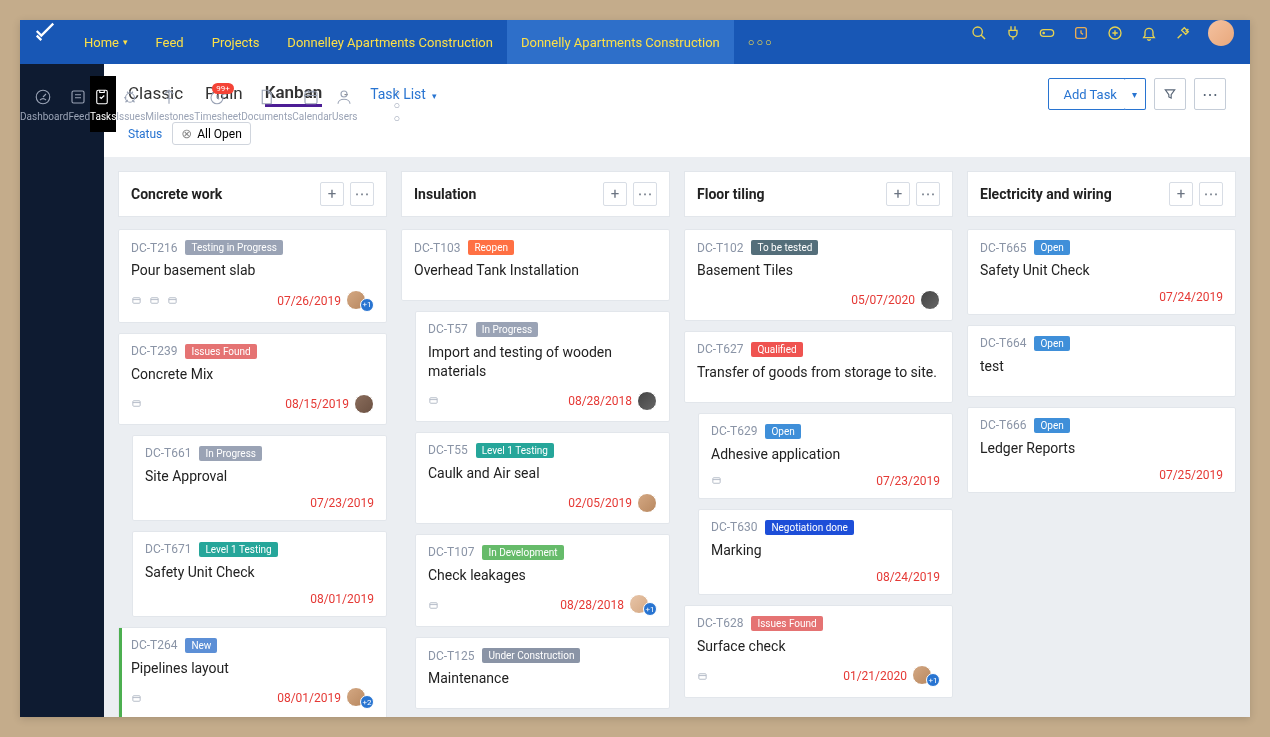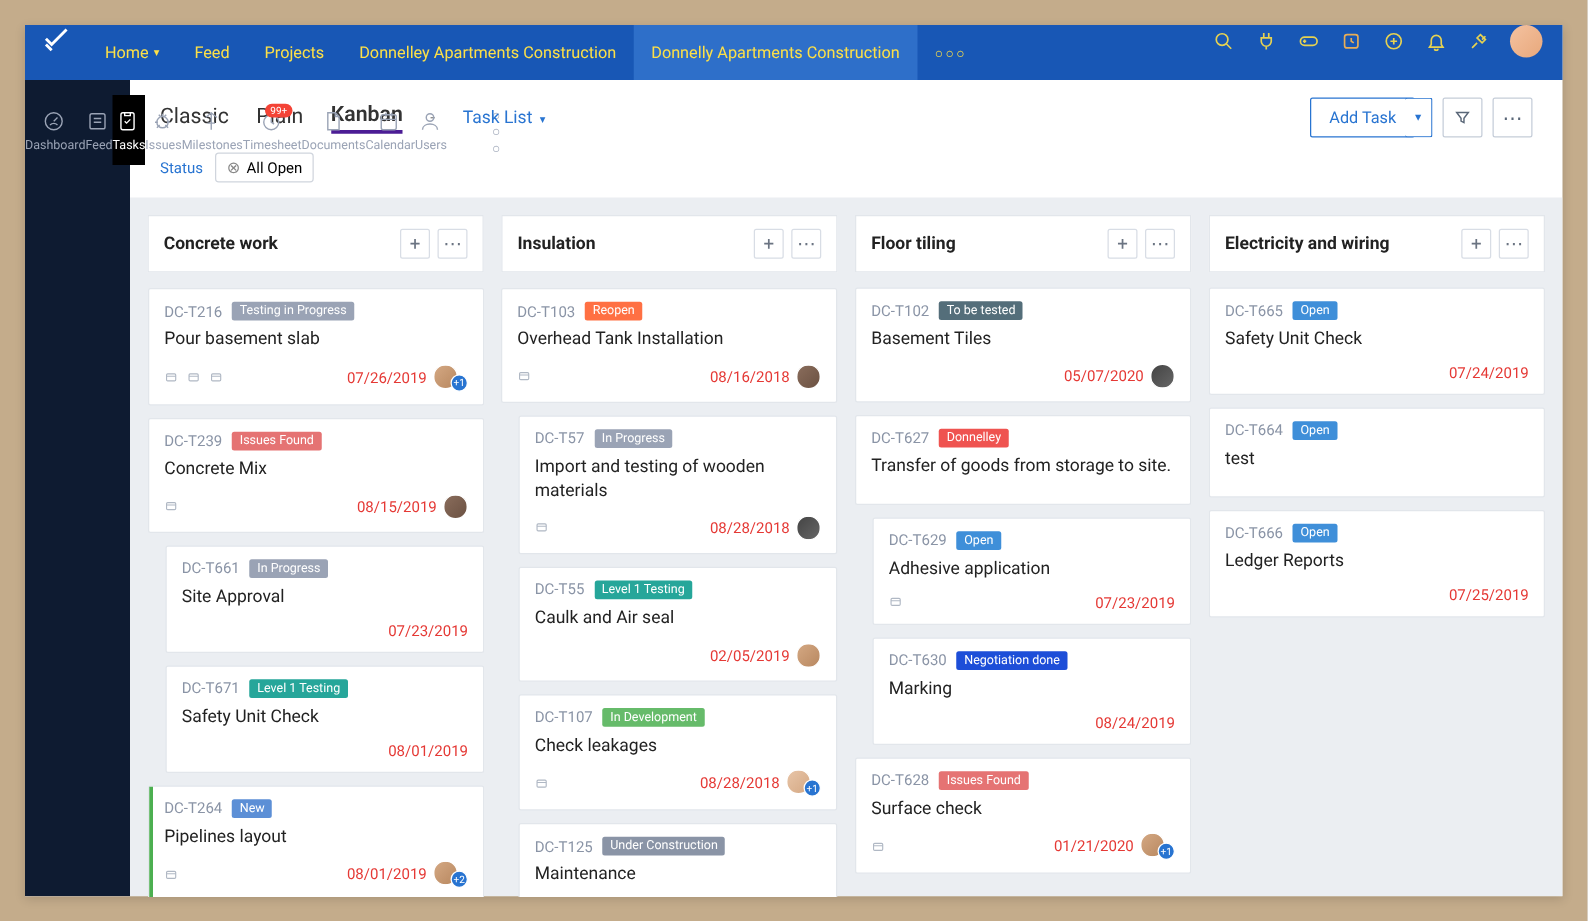--- a/index.html
+++ b/index.html
@@ -354,32 +354,20 @@
       <div class="col-btn">⋯</div>
     </div>
             </div>
             <div class="cards">
               <div class="card">
                 <div class="card-top">
       <span class="card-id">DC-T103</span>
       <span class="badge" style="background:#ff7043">Reopen</span>
                 </div>
       <div class="card-title">Overhead Tank Installation</div>
-      <div class="card-foot">
-        <div class="meta-icons">
-                    <svg width="11" height="11" viewBox="0 0 24 24" fill="none" stroke="currentColor" stroke-width="2">
-                      <rect x="4" y="6" width="16" height="12" rx="2"></rect>
-                      <path d="M4 10h16"></path>
-                    </svg>
-                  </div>
-        <span class="card-date">08/16/2018</span>
-        <div class="card-avatars">
-                    <div class="av a2"></div>
-                  </div>
-      </div>
               </div>
               <div class="card indent">
                 <div class="card-top">
       <span class="card-id">DC-T57</span>
       <span class="badge" style="background:#9aa3b5">In Progress</span>
                 </div>
       <div class="card-title">Import and testing of wooden materials</div>
       <div class="card-foot">
         <div class="meta-icons">
                     <svg width="11" height="11" viewBox="0 0 24 24" fill="none" stroke="currentColor" stroke-width="2">
@@ -459,21 +447,21 @@
         <div class="meta-icons"></div>
         <span class="card-date">05/07/2020</span>
         <div class="card-avatars">
                     <div class="av a4"></div>
                   </div>
       </div>
               </div>
               <div class="card">
                 <div class="card-top">
       <span class="card-id">DC-T627</span>
-      <span class="badge" style="background:#ef5350">Donnelley</span>
+      <span class="badge" style="background:#ef5350">Qualified</span>
                 </div>
       <div class="card-title">Transfer of goods from storage to site.</div>
               </div>
               <div class="card indent">
                 <div class="card-top">
       <span class="card-id">DC-T629</span>
       <span class="badge" style="background:#3f8fd9">Open</span>
                 </div>
       <div class="card-title">Adhesive application</div>
       <div class="card-foot">

